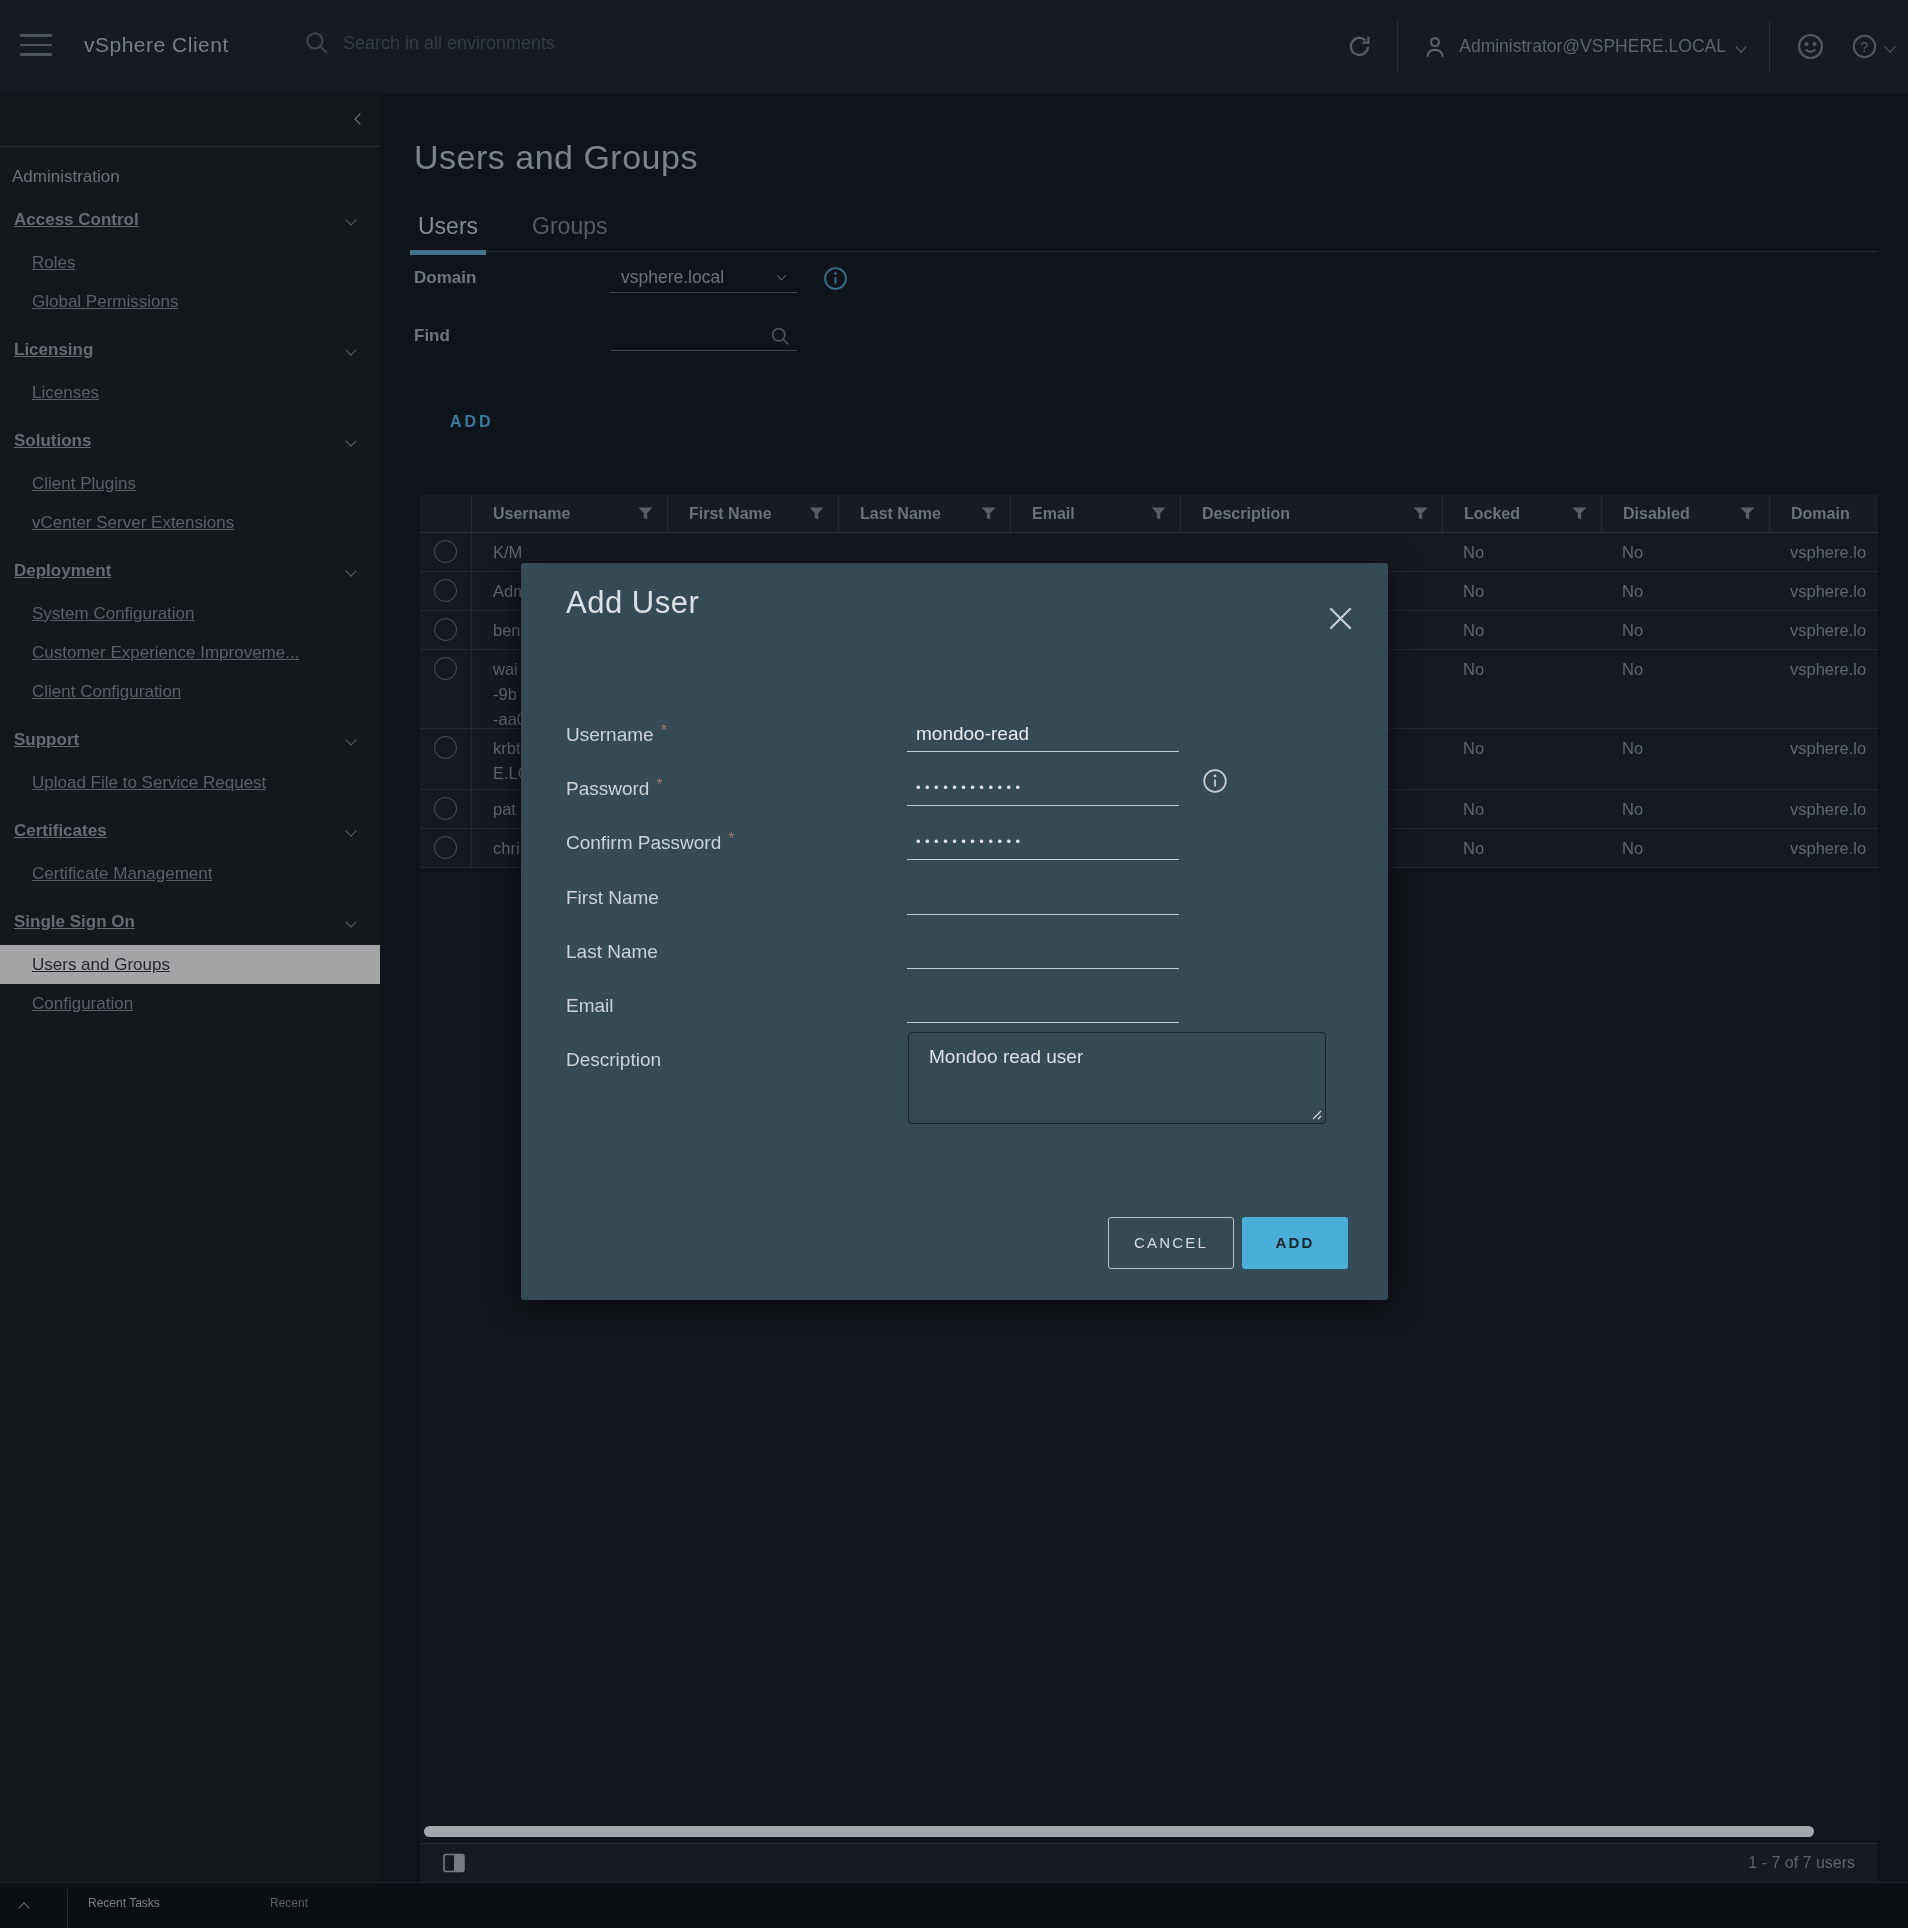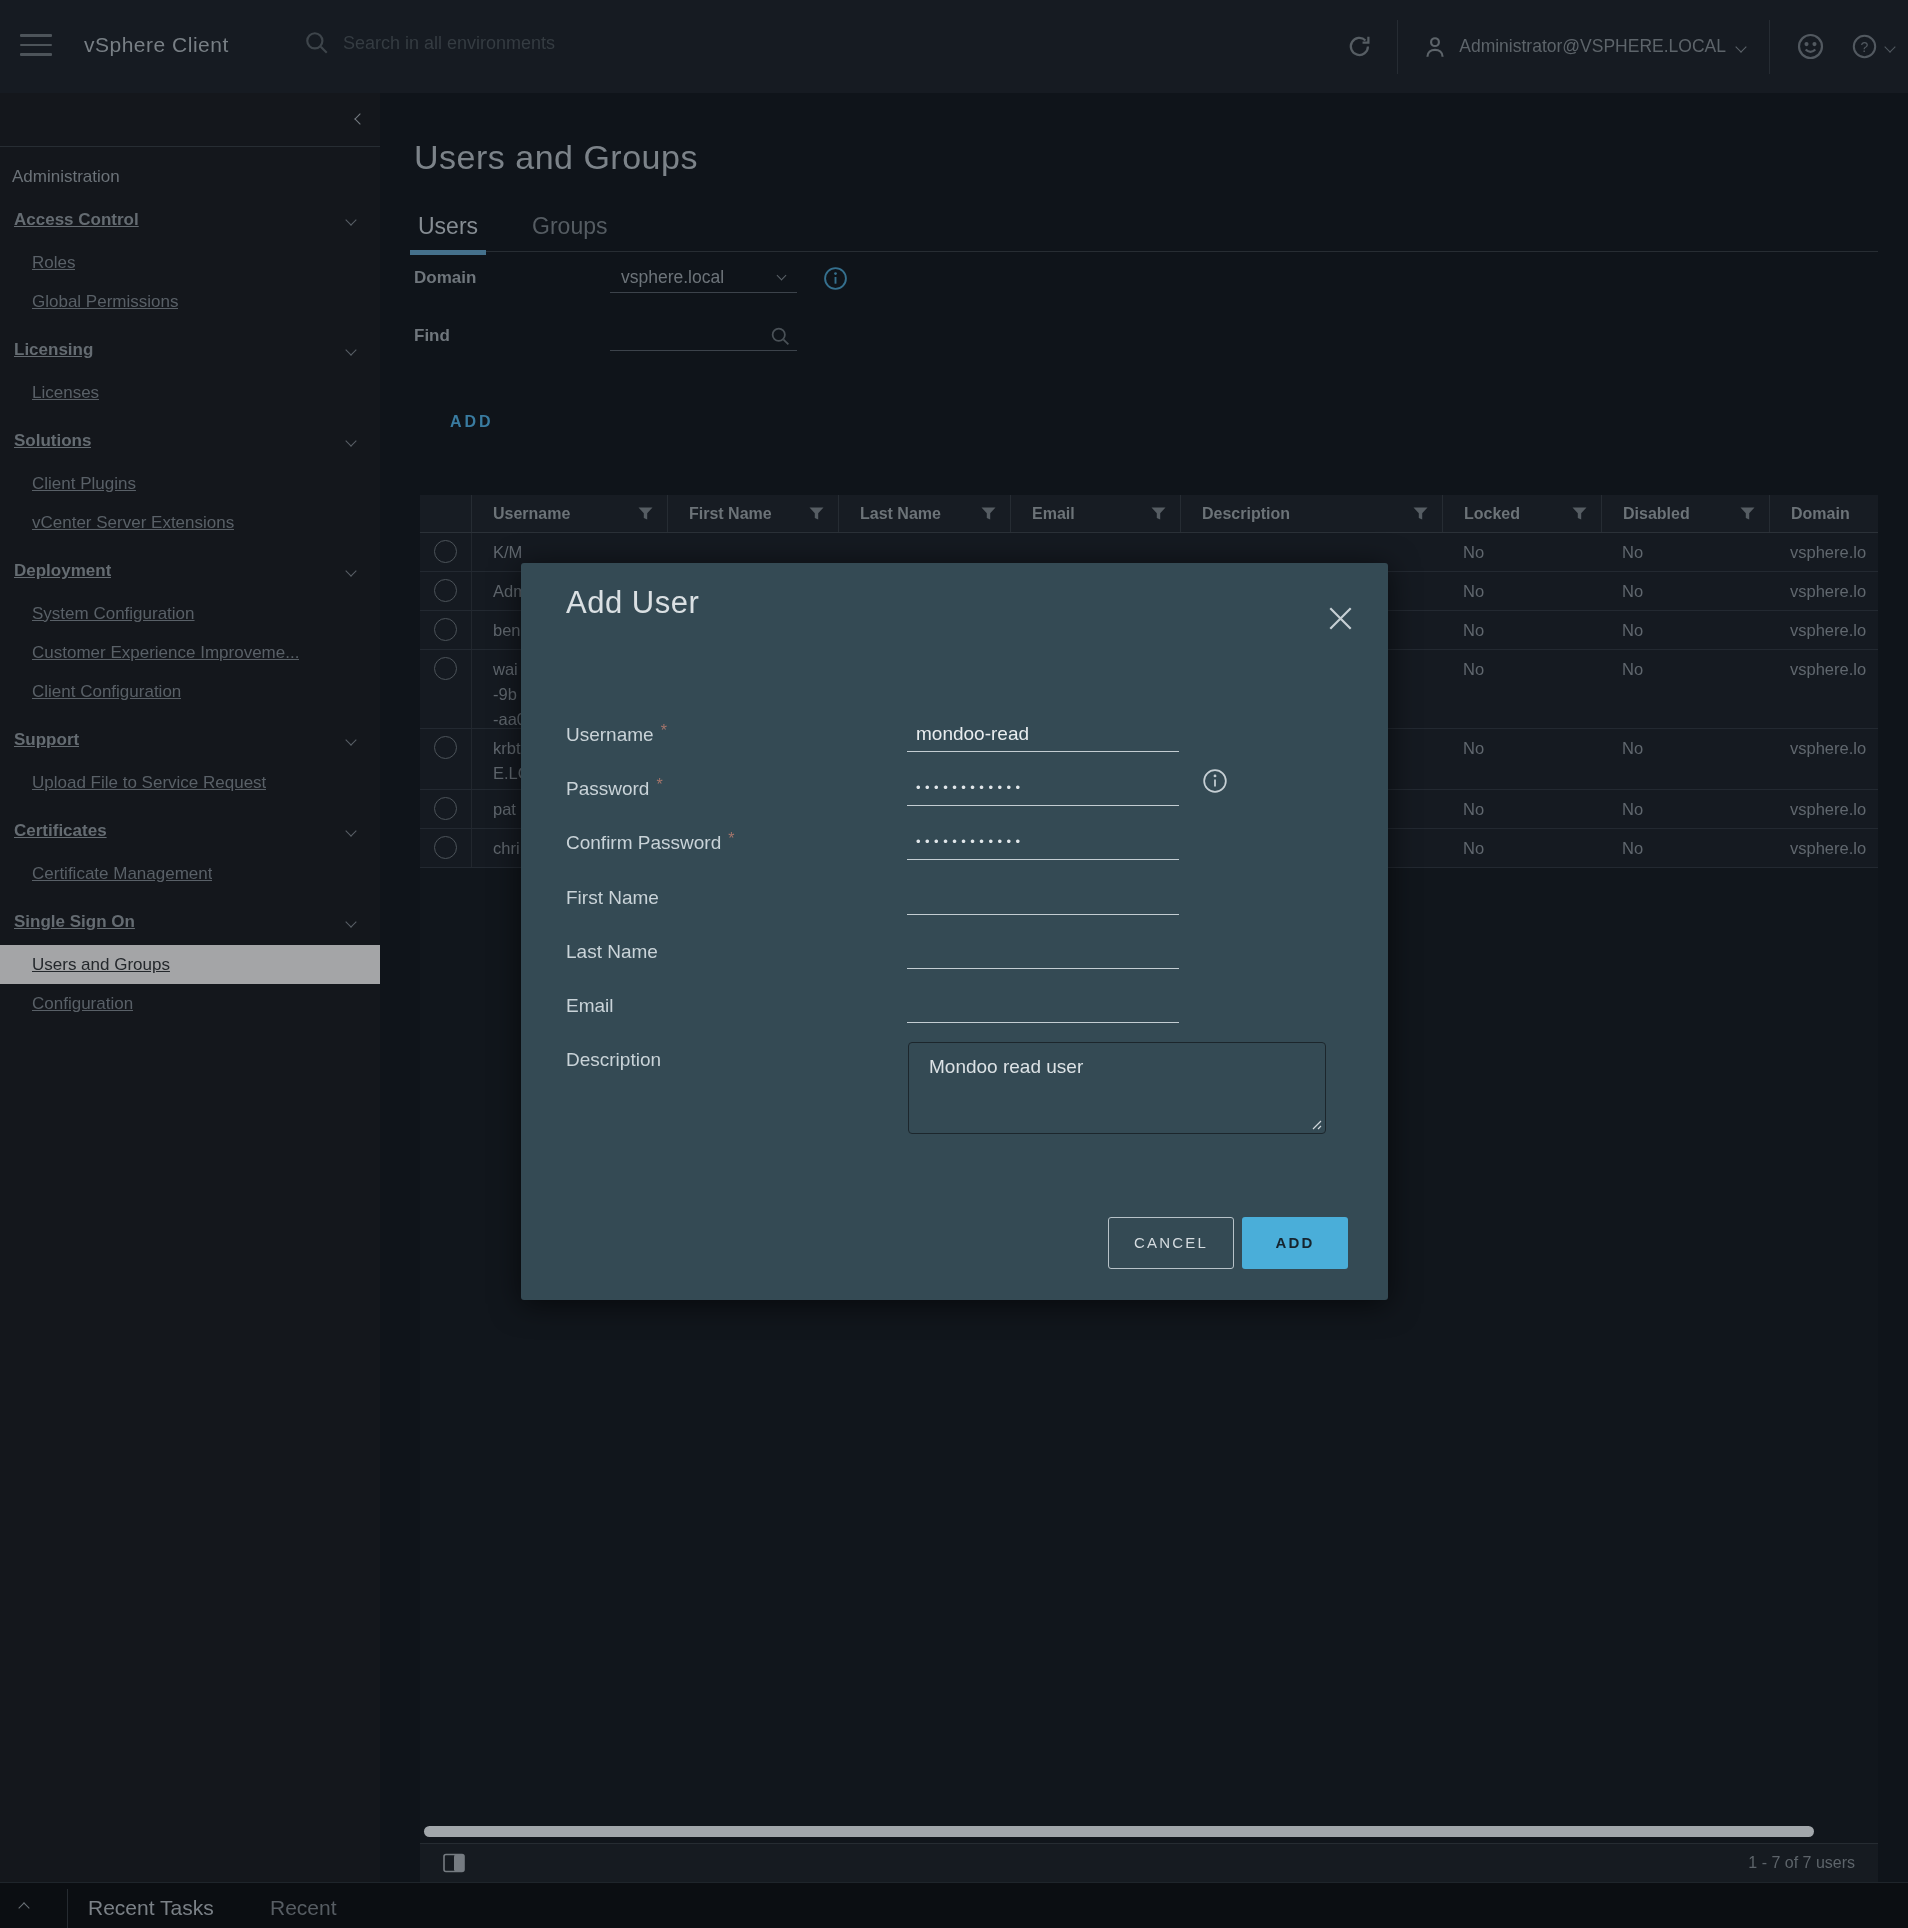--- a/index.html
+++ b/index.html
@@ -84,34 +84,34 @@
   .mtitle{position:absolute;left:45px;top:22px;font-size:31px;font-weight:300;letter-spacing:.5px;color:#dae0e3;}
   .mclose{position:absolute;right:36px;top:44px;cursor:pointer;color:#c6cfd4;}
   .frow{position:absolute;left:45px;height:30px;display:flex;align-items:center;}
   .flbl{font-size:19px;color:#c9d3d8;}
   .req{color:#a5756b;margin-left:7px;font-size:16px;position:relative;top:-4px;}
   .fctrl{position:absolute;left:386px;width:272px;height:32px;border-bottom:1px solid #c3cdd2;}
   .fctrl input{width:100%;height:100%;background:transparent;border:none;outline:none;
                font-family:"Liberation Sans",sans-serif;font-size:19px;color:#e9edef;padding:0 0 4px 9px;}
   .dotsval{display:block;padding:6px 0 0 9px;font-size:13px;letter-spacing:4.5px;color:#e1e7ea;}
   .minfo{position:absolute;left:681px;top:205px;cursor:pointer;}
-  .ftextarea{position:absolute;left:387px;top:479px;width:418px;height:92px;border:1px solid #1c262c;border-radius:4px;background:transparent;}
+  .ftextarea{position:absolute;left:387px;top:469px;width:418px;height:92px;border:1px solid #1c262c;border-radius:4px;background:transparent;}
   .ftextarea textarea{width:100%;height:100%;background:transparent;border:none;outline:none;resize:none;
                font-family:"Liberation Sans",sans-serif;font-size:19px;color:#dce2e5;padding:13px 12px 0 20px;}
   .resizer{position:absolute;right:3px;bottom:3px;color:#cfd6da;}
   .btn{position:absolute;top:654px;height:52px;border-radius:3px;font-size:15px;letter-spacing:2.2px;
        text-align:center;line-height:50px;cursor:pointer;font-weight:500;}
   .btn-cancel{left:587px;width:126px;border:1px solid #b7c2c8;color:#d5dce0;background:transparent;}
   .btn-add{left:721px;width:106px;background:var(--accent,#4aaed9);color:#16242e;font-weight:700;line-height:52px;}
 
   
   .bottombar{position:absolute;left:0;top:1882px;width:1908px;height:46px;background:#0b0e12;border-top:1px solid #1f252b;}
   .bottombar .chev{position:absolute;left:20px;top:21px;color:#6c7278;}
   .bb-div{position:absolute;left:67px;top:6px;bottom:0;width:1px;background:#262b31;}
-  .bb-tab{position:absolute;top:13px;font-size:21px;cursor:pointer;}
+  .bb-tab{position:absolute;top:13px;font-size:12px;cursor:pointer;}
   .bb-recent{left:88px;color:#7b8187;}
   .bb-alarms{left:270px;color:#575d63;}
 
   svg{display:block;}
 </style>
 </head>
 <body>
 
 <div id="app">
 

